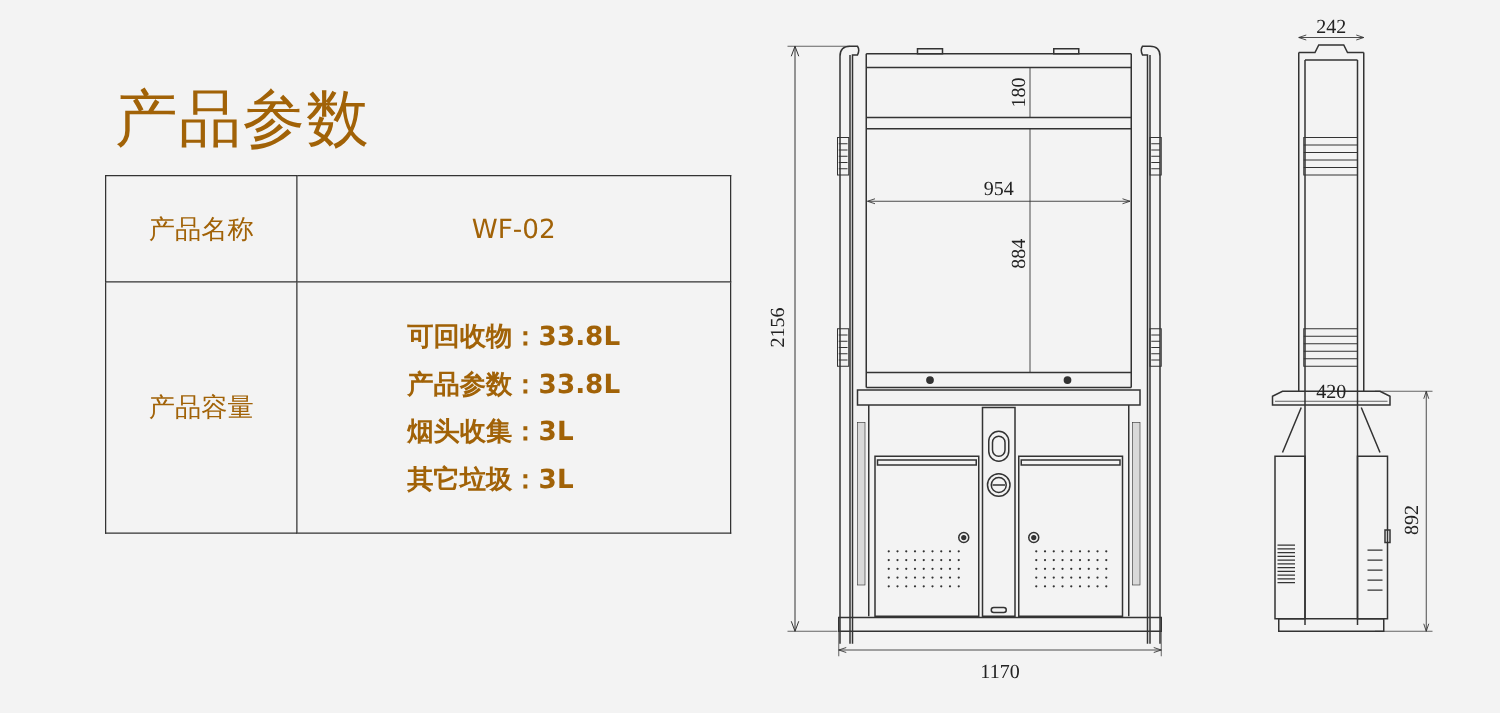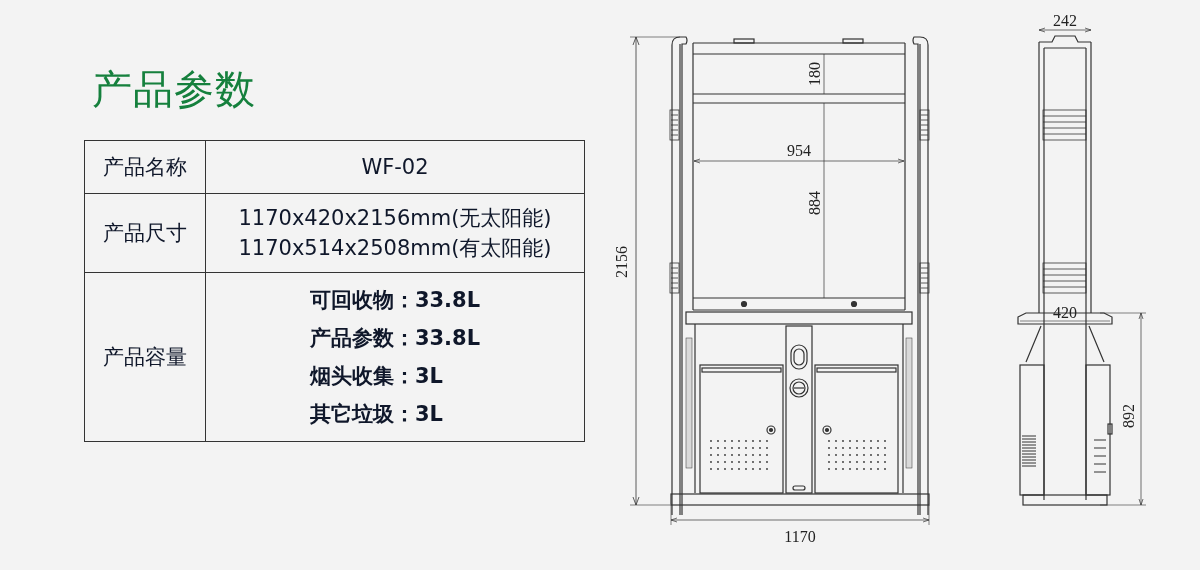--- a/index.html
+++ b/index.html
@@ -1,20 +1,20 @@
 <!DOCTYPE html>
 <html><head>
 <meta charset="utf-8">
 <style>
   html, body { margin:0; padding:0; }
   body { width:1200px; height:570px; background:#f3f3f3; position:relative; overflow:hidden;
          font-family:"DejaVu Sans", sans-serif; color:#222; }
-  .title { position:absolute; left:92px; top:62px; font-size:40px; font-weight:300; color:#15803d; letter-spacing:1px; }
+  .title { position:absolute; left:92px; top:62px; font-size:50px; font-weight:300; color:#a16207; letter-spacing:1px; }
   table.spec { position:absolute; left:84px; top:140px; width:501px; border-collapse:collapse; background:#f3f3f3; }
-  table.spec td { border:1.5px solid #333; font-size:21px; color:#0f172a; text-align:center; padding:0; }
+  table.spec td { border:1.5px solid #333; font-size:21px; color:#a16207; text-align:center; padding:16px; }
   table.spec td.k { width:120px; }
   .r1 td { height:52px; }
   .r2 td { height:78px; }
   .r3 td { height:52px; }
   .r4 td { height:168px; }
   .line { display:block; line-height:30px; }
   .cap { display:inline-block; text-align:left; line-height:38px;font-weight:bold; }
   svg.draw { position:absolute; left:0; top:0; }
   .dim { font-family:"Liberation Serif", serif; font-size:16px; fill:#222; }
 </style>
@@ -23,27 +23,20 @@
 
 <div class="title">产品参数</div>
 
 <table class="spec">
   <tbody>
       <tr class="r1">
     <td class="k">产品名称</td>
     <td>
           <span class="line">WF-02</span>
         </td>
-  </tr>
-  <tr class="r2">
-    <td class="k">产品尺寸</td>
-    <td>
-      <span class="line">1170x420x2156mm(无太阳能)</span>
-      <span class="line">1170x514x2508mm(有太阳能)</span>
-    </td>
   </tr>
   <tr class="r4">
     <td class="k">产品容量</td>
     <td>
       <div class="cap">
         <span class="line" style="line-height:38px">可回收物：33.8L</span>
         <span class="line" style="line-height:38px">产品参数：33.8L</span>
         <span class="line" style="line-height:38px">烟头收集：3L</span>
         <span class="line" style="line-height:38px">其它垃圾：3L</span>
       </div>

